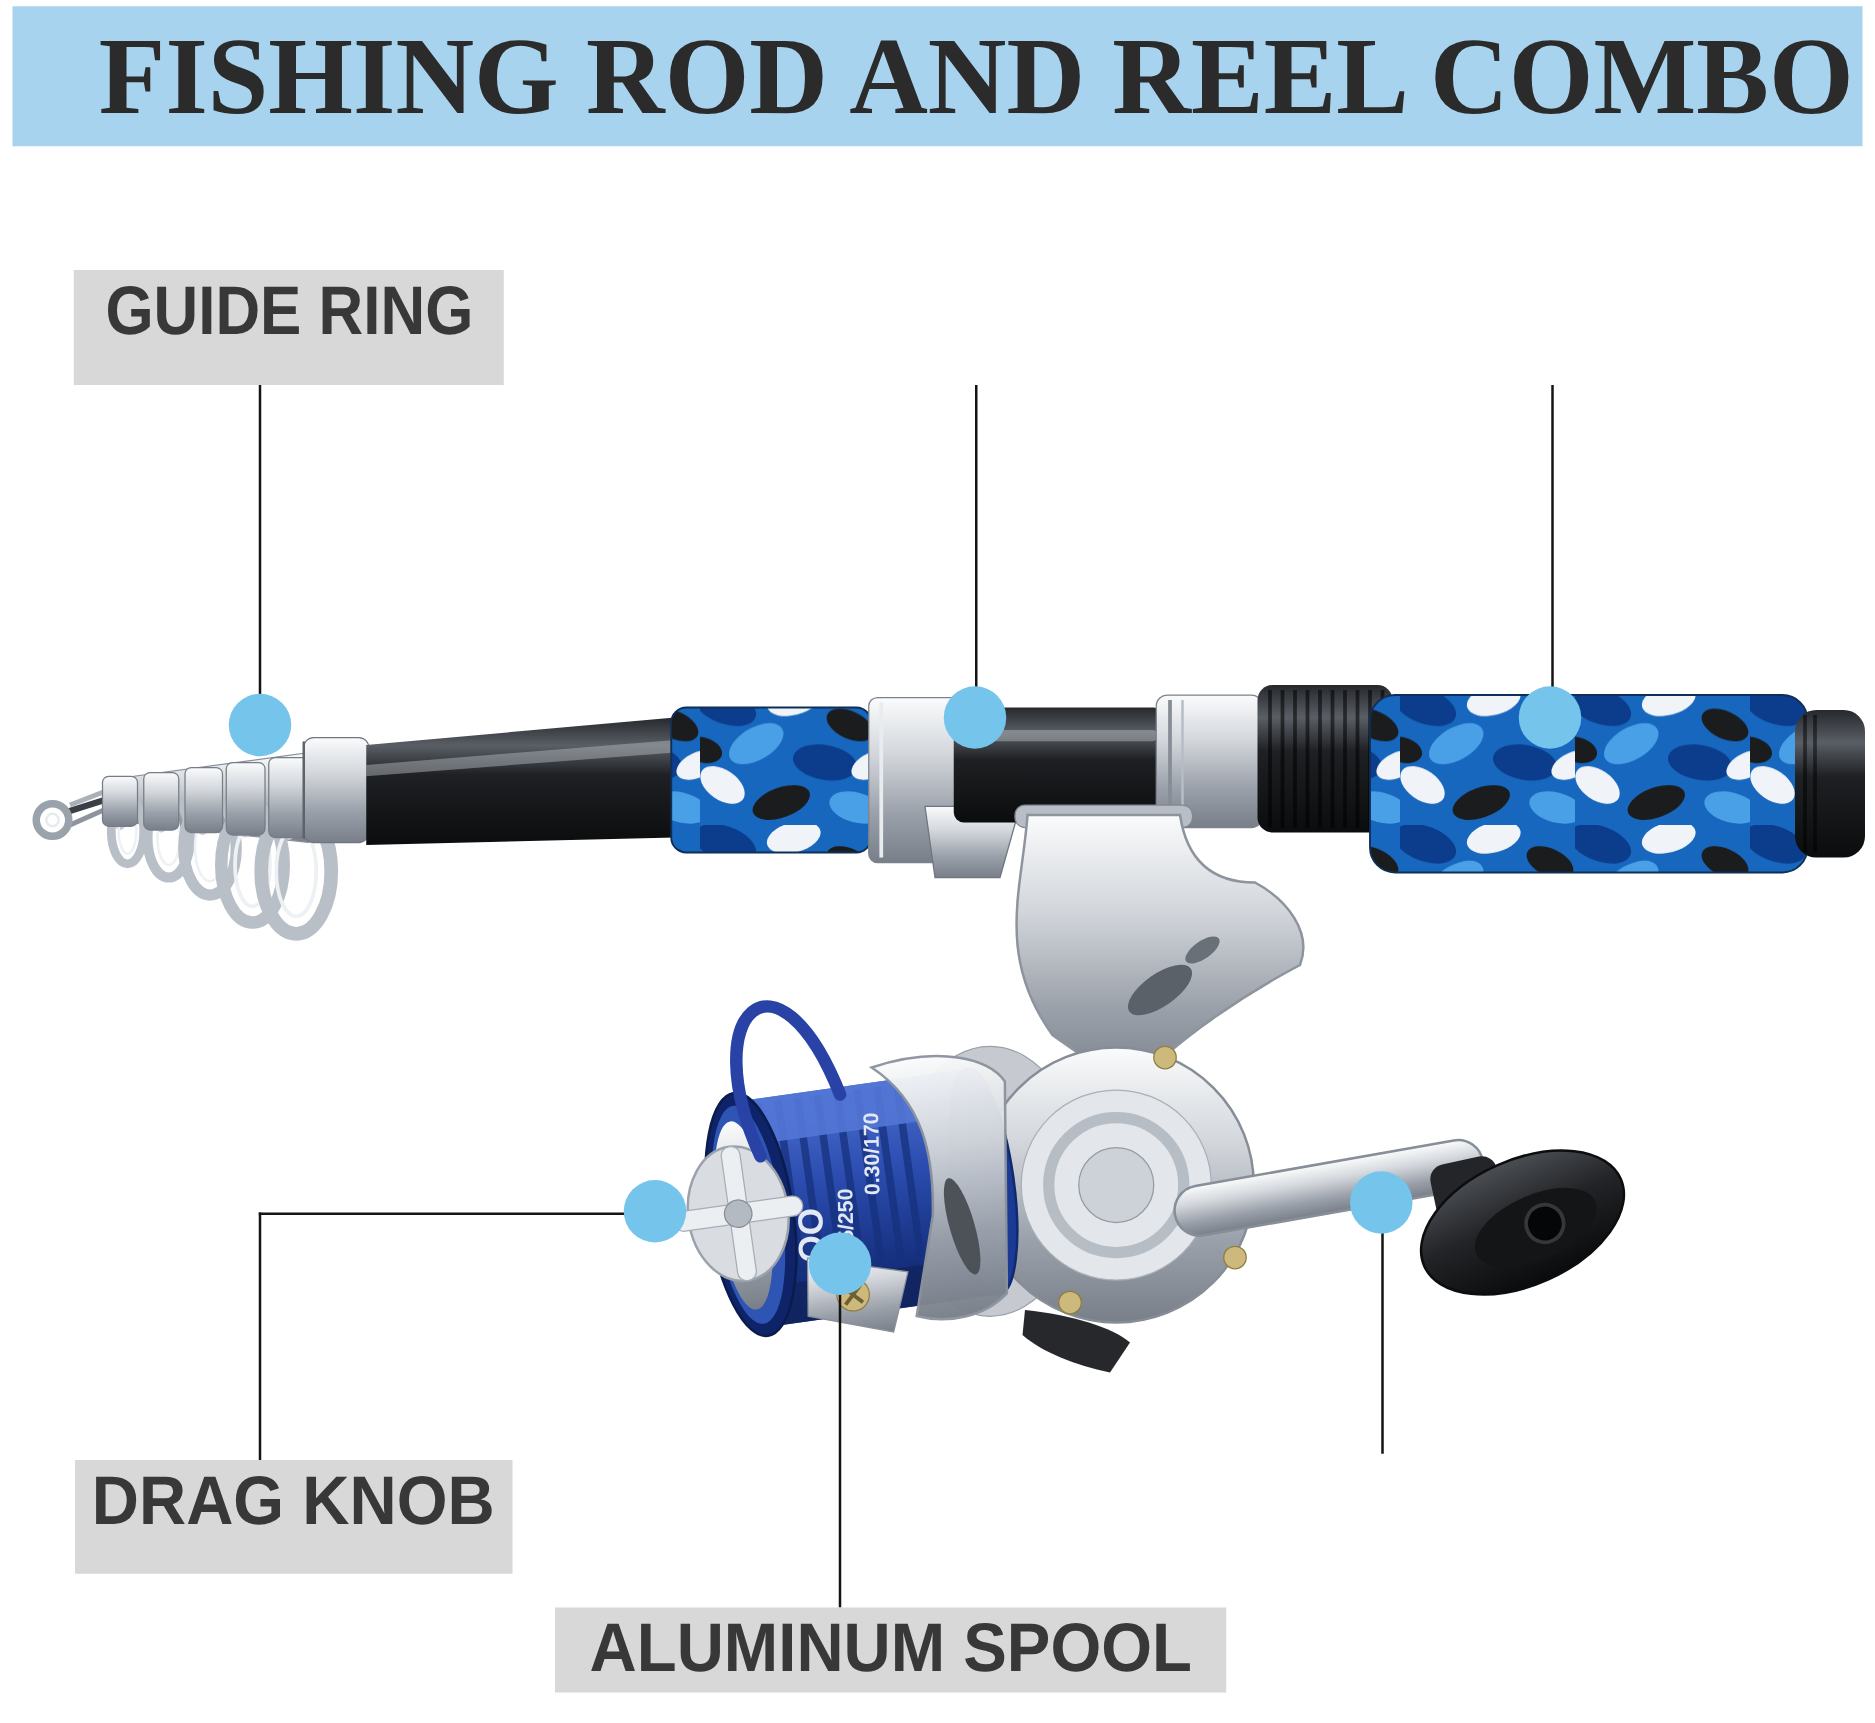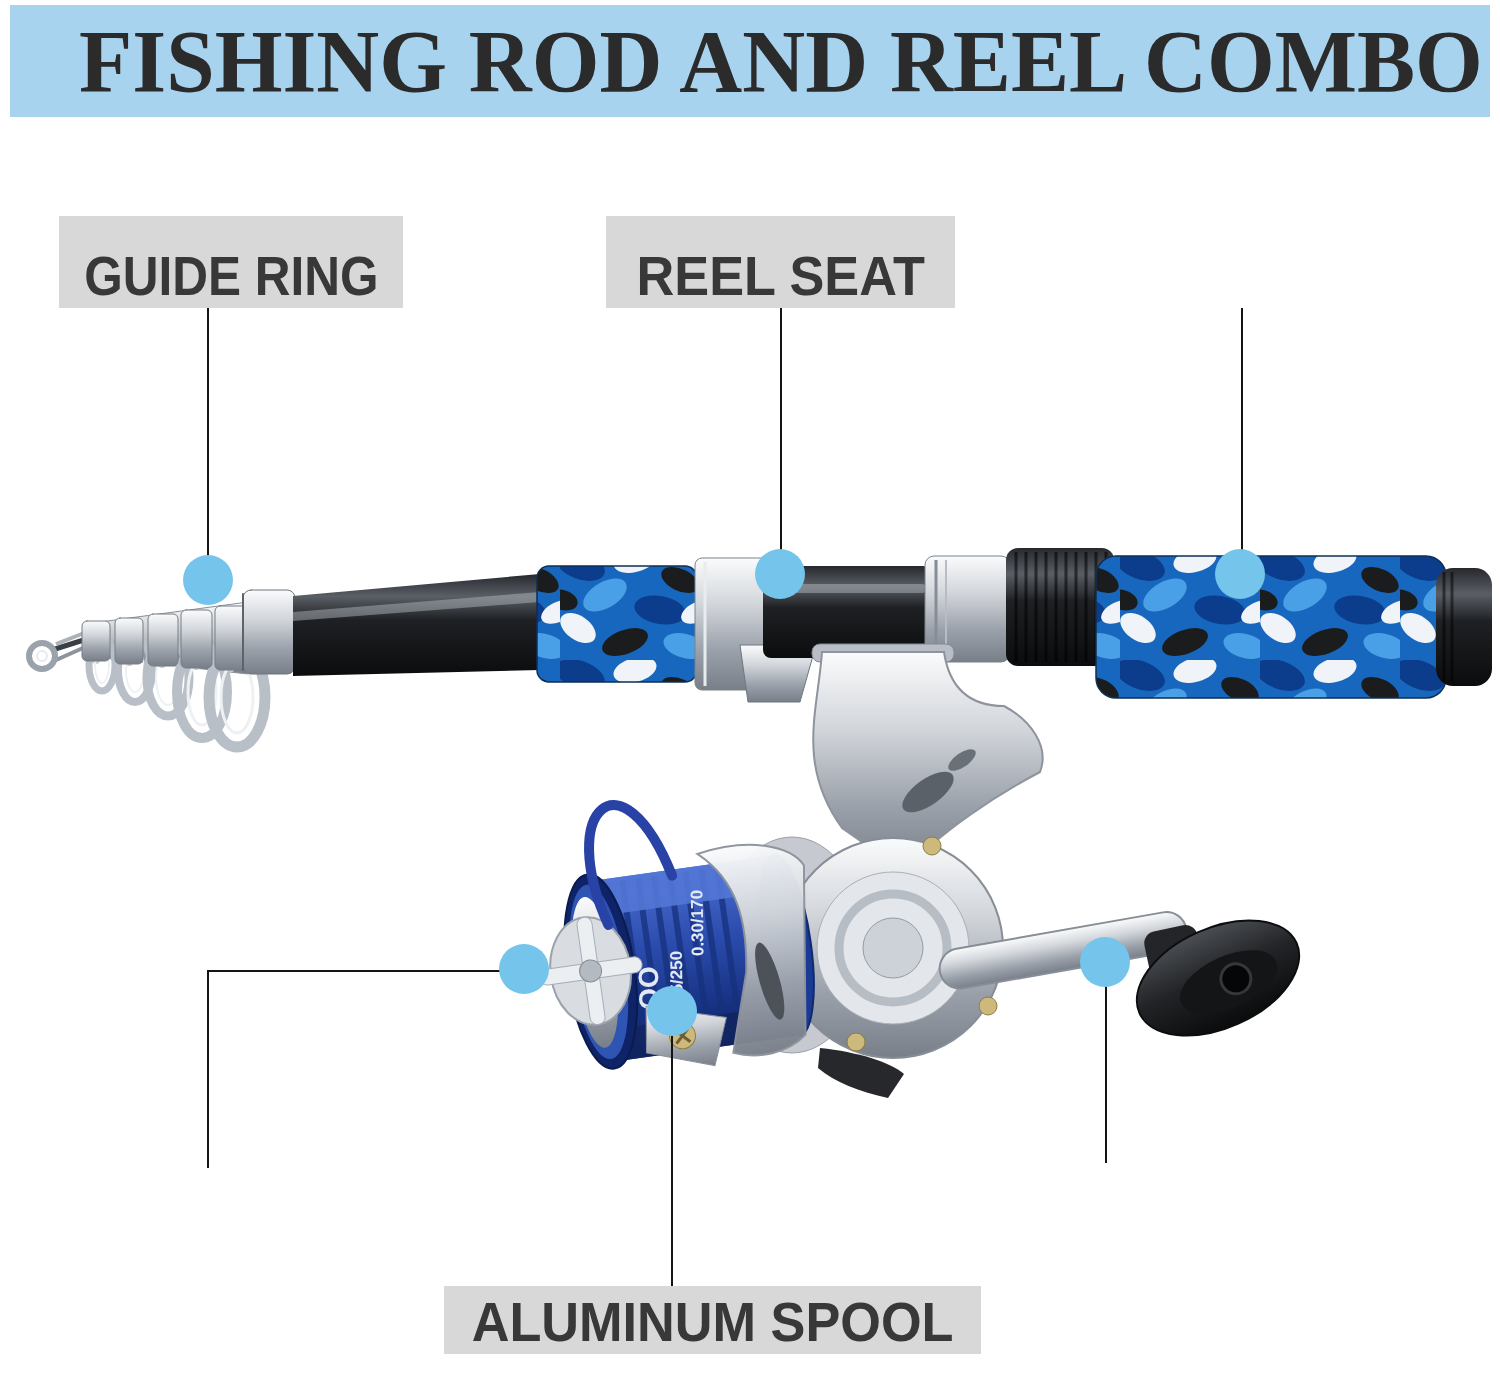--- a/index.html
+++ b/index.html
@@ -14,21 +14,21 @@
     display:flex;align-items:center;justify-content:flex-end;
   }
   .banner .title{
     font-family:"Liberation Serif", serif;font-weight:700;font-size:88px;
     color:var(--title-text,#2b2b2b);white-space:nowrap;letter-spacing:0px;
     transform:scaleX(.99);transform-origin:center;
   }
   
   .label{
     position:absolute;background:var(--label-bg,#d8d8d8);
-    display:flex;align-items:flex-end;justify-content:center;
+    display:flex;align-items:flex-start;justify-content:center;
   }
   .label span{
     font-weight:700;color:var(--label-text,#383838);white-space:nowrap;
     font-size:55px;transform-origin:center;
   }
   .sx95 span{transform:scaleX(.95);}
   .sx90 span{transform:scaleX(.90);}
   .sx84 span{transform:scaleX(.84);}
   .sx88 span{transform:scaleX(.88);}
   
@@ -268,20 +268,20 @@
   <div class="dot" style="left:647px;top:986px"></div>
   <div class="dot" style="left:1080px;top:937px"></div>
 
   <div class="banner">
     <div class="title">FISHING ROD AND REEL COMBO</div>
   </div>
 
   <div class="label sx90" style="left:59px;top:216px;width:344px;height:92px">
     <span>GUIDE RING</span>
   </div>
-  <div class="label sx95" style="left:606px;top:216px;width:349px;height:92px">
-    <span>REEL SEAT</span>
+  <div class="label sx95" style="left:60px;top:1168px;width:350px;height:91px">
+    <span>DRAG KNOB</span>
   </div>
   <div class="label sx95" style="left:444px;top:1286px;width:537px;height:68px">
     <span>ALUMINUM SPOOL</span>
   </div>
 
 </div>
 
 </body></html>

